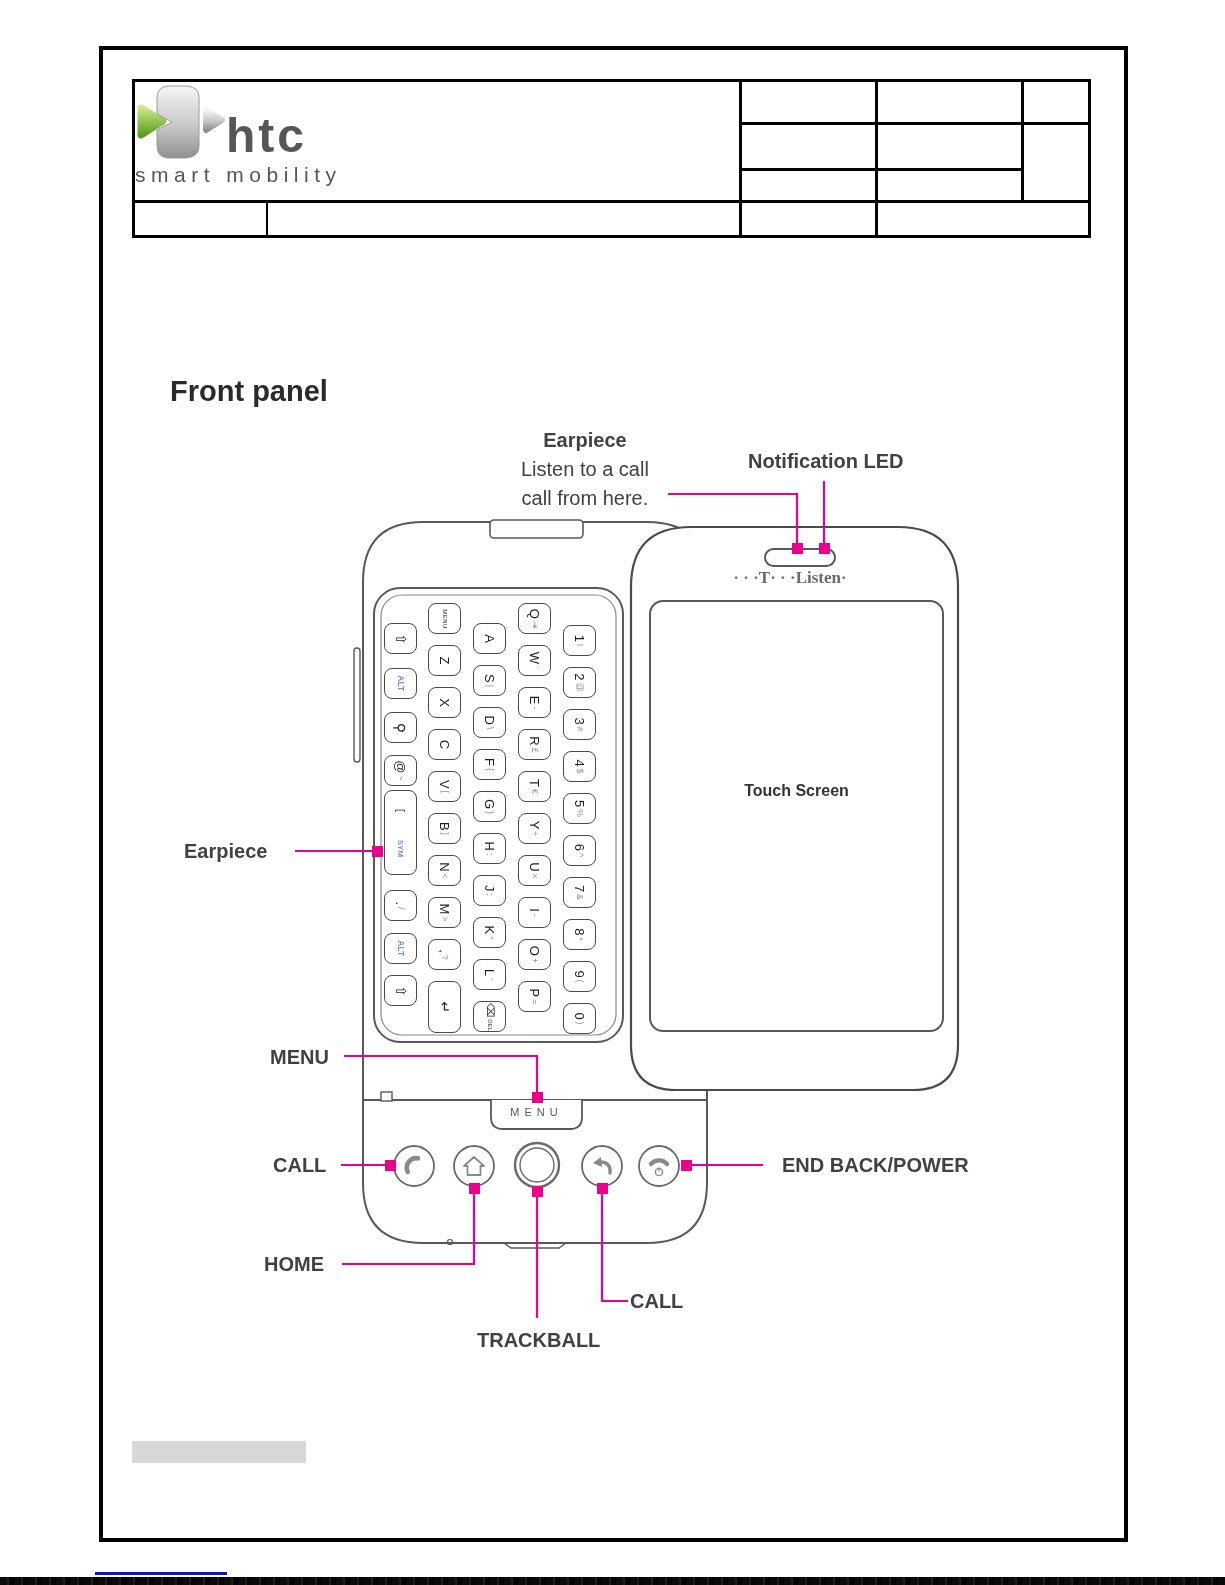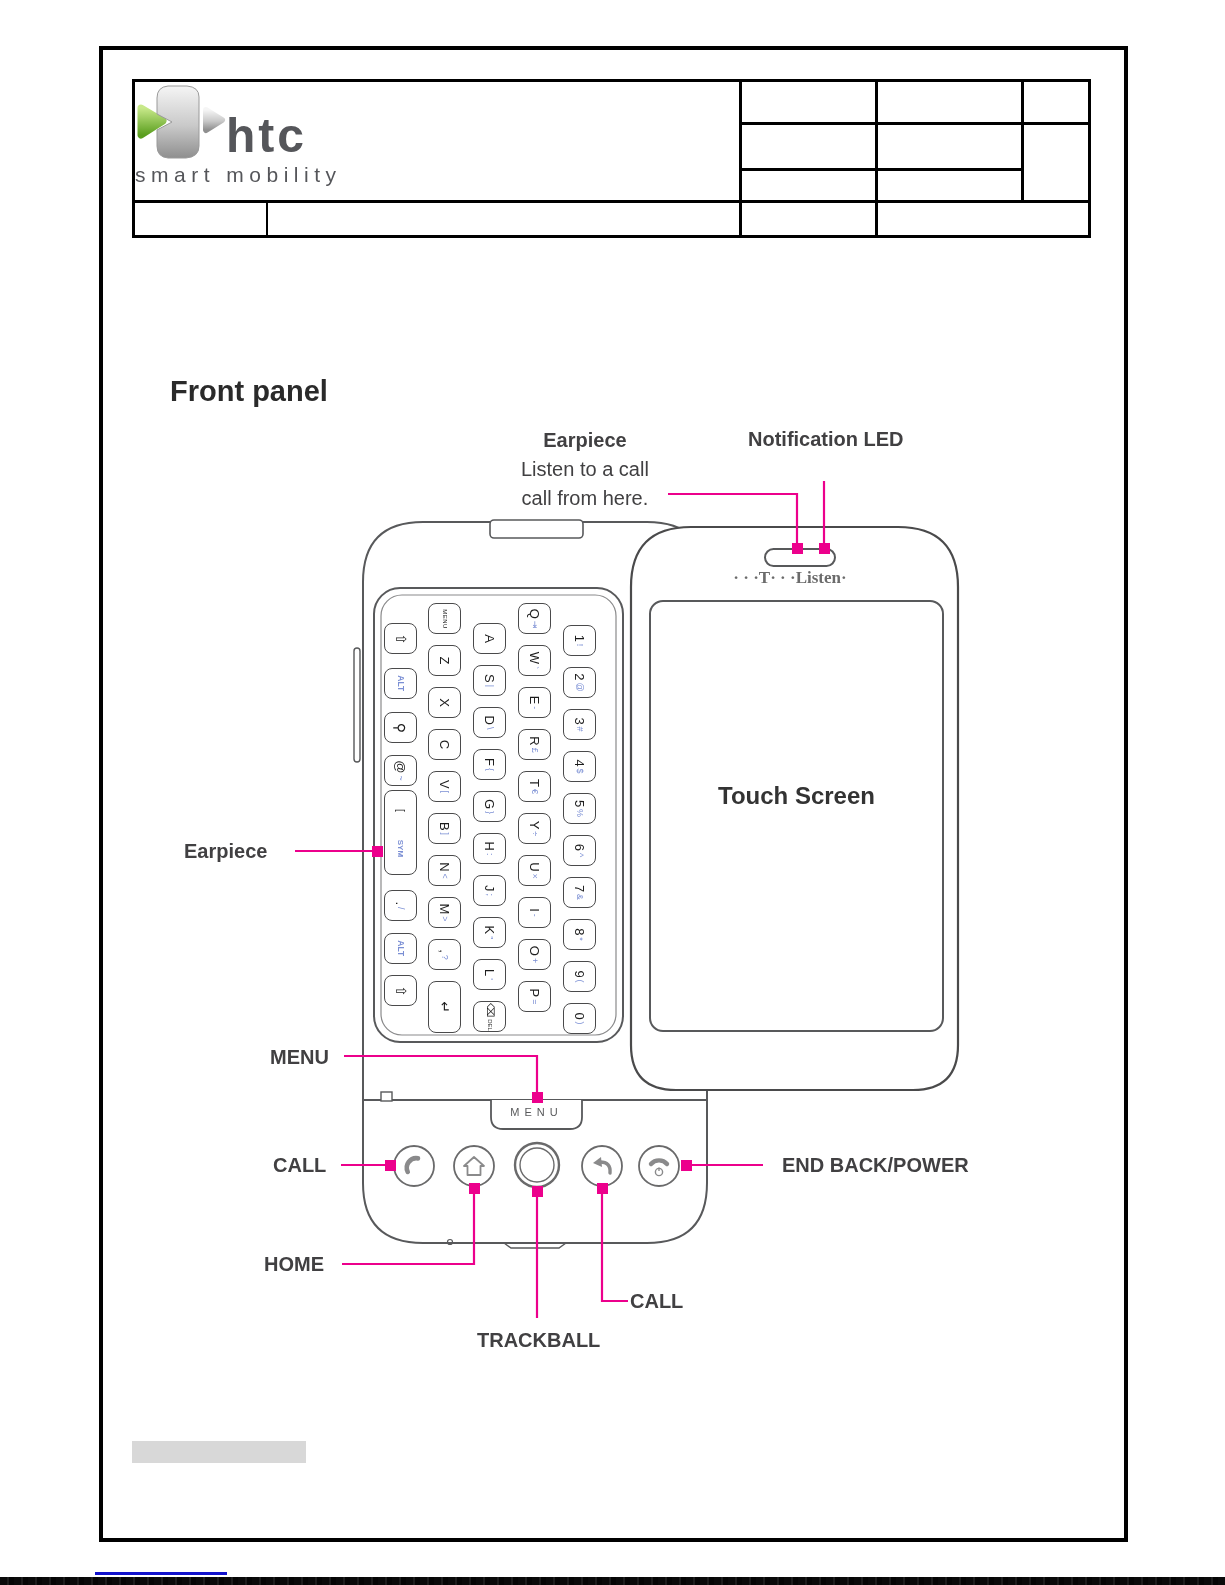--- a/index.html
+++ b/index.html
@@ -9,21 +9,21 @@
   
   #page-border{left:99px;top:46px;width:1021px;height:1488px;border:4px solid #000;}
   
   .tl{position:absolute;background:#000;}
   
   .lbl{position:absolute;font-weight:bold;font-size:20px;color:#414042;white-space:nowrap;}
   .lbl-reg{font-weight:normal;}
   #earpiece-block{line-height:29px;}
   #heading{position:absolute;left:170px;top:330px;font-size:29px;font-weight:bold;color:#2a2a2a;margin-top:45px;}
   #touchscreen-label{position:absolute;left:650px;top:782px;width:293px;text-align:center;
-      font-size:24px;font-weight:bold;color:#333;}
+      font-size:16px;font-weight:bold;color:#333;}
   #tmobile-label{position:absolute;left:640px;top:568px;width:300px;text-align:center;
       font-family:"Liberation Serif",serif;font-size:17px;font-weight:bold;color:#6b6b6b;}
   #menu-tab-label{position:absolute;left:491px;top:1106px;width:91px;text-align:center;
       font-size:11px;letter-spacing:5px;color:#58595b;}
   
   #kb{position:absolute;left:0;top:0;width:1225px;height:1585px;pointer-events:none;}
   .key{position:absolute;width:33px;height:31px;box-sizing:border-box;border:1.6px solid #4a4a4b;
        border-radius:8px;background:#fff;display:flex;align-items:center;justify-content:center;}
   .kt{transform:rotate(90deg);white-space:nowrap;display:flex;align-items:center;gap:2px;
       font-size:13px;color:#1c1c1c;line-height:1;}
@@ -436,21 +436,21 @@
     </div>
   </div>
 
 <div id="heading">Front panel</div>
 
 <div class="lbl" id="earpiece-block" style="left:521px;top:426px;text-align:center;">
   <div>Earpiece</div>
   <div class="lbl-reg">Listen to a call</div>
   <div class="lbl-reg">call from here.</div>
 </div>
-<div class="lbl" style="left:748px;top:428px;">Notification LED</div>
+<div class="lbl" style="left:748px;top:450px;">Notification LED</div>
 <div class="lbl" style="left:184px;top:840px;">Earpiece</div>
 <div class="lbl" style="left:270px;top:1046px;">MENU</div>
 <div class="lbl" style="left:273px;top:1154px;">CALL</div>
 <div class="lbl" style="left:264px;top:1253px;">HOME</div>
 <div class="lbl" style="left:477px;top:1329px;">TRACKBALL</div>
 <div class="lbl" style="left:630px;top:1290px;">CALL</div>
 <div class="lbl" style="left:782px;top:1154px;">END BACK/POWER</div>
 
 <div id="touchscreen-label">Touch Screen</div>
 <div id="tmobile-label">· · ·T· · ·Listen·</div>

